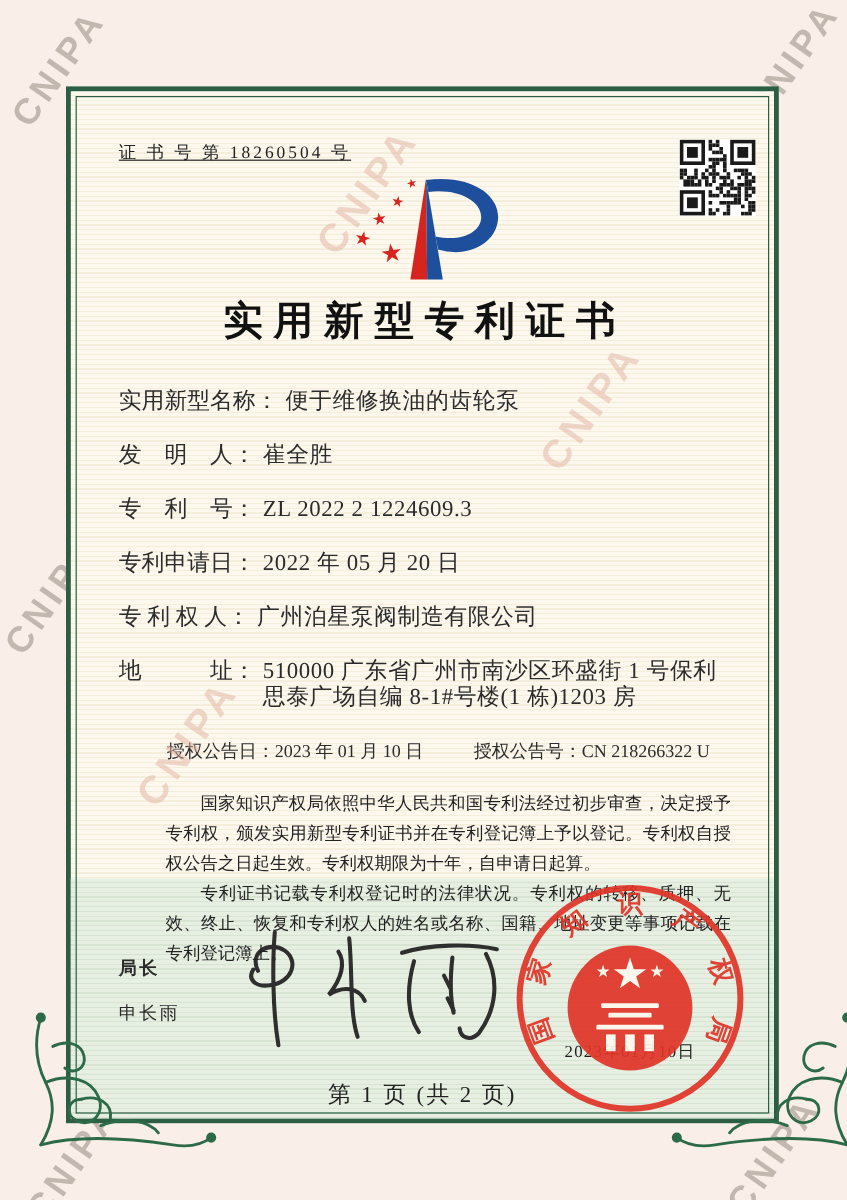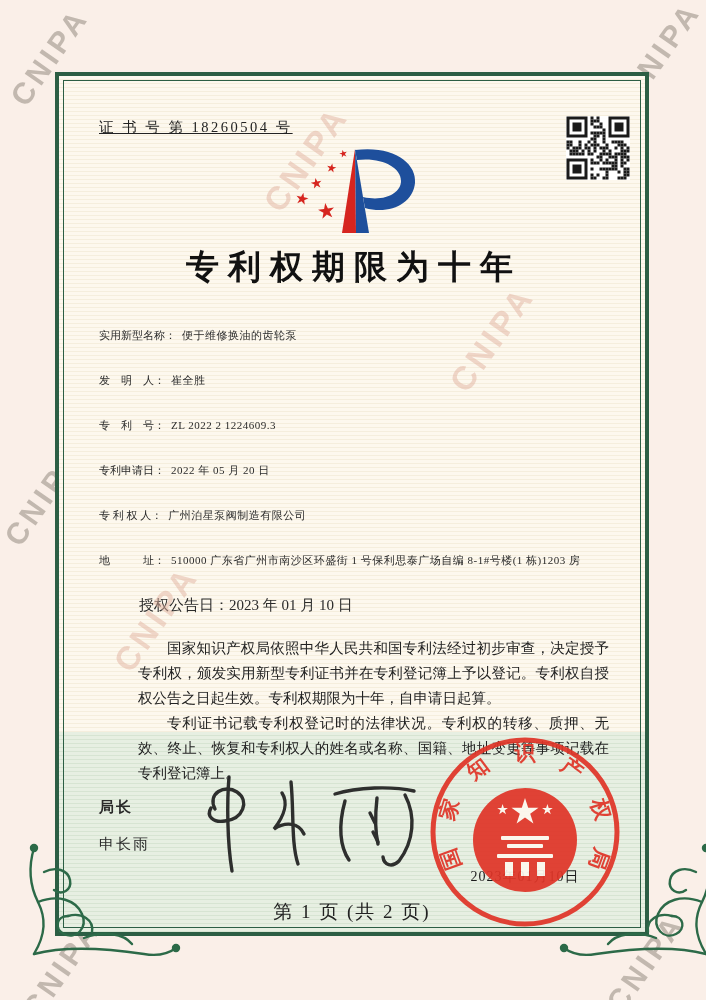--- a/index.html
+++ b/index.html
@@ -22,21 +22,21 @@
   .band{position:absolute;left:0;right:0;bottom:0;height:200px;
         background:repeating-linear-gradient(180deg,#e7efe2 0px,#e7efe2 3px,#d7e4d2 3px,#d7e4d2 4px);z-index:0;}
   .inner{position:absolute;inset:0;padding:0 36px 0 40px;box-sizing:border-box;z-index:2;}
   
   .cert-no{margin-top:42px;font-size:14.5px;letter-spacing:2.5px;color:#222;text-decoration:underline;}
   .logo{position:relative;width:150px;height:96px;margin:4px auto 0 auto;}
   .logo .star{position:absolute;color:#d6251f;line-height:1;font-family:"DejaVu Sans",sans-serif;}
   .title{margin-top:8px;text-align:center;font-size:33px;font-weight:bold;
          letter-spacing:9px;color:#111;}
   
-  .fields{margin-top:34px;font-size:11px;}
+  .fields{margin-top:34px;font-size:19px;}
   .frow{display:flex;align-items:flex-start;line-height:22px;margin-bottom:23px;}
   .frow .lab{white-space:pre;flex:0 0 auto;}
   .frow .val{margin-left:6px;flex:1 1 auto;letter-spacing:.5px;}
   .grant-row{display:flex;font-size:15px;line-height:22px;margin-top:2px;margin-left:40px;}
   .grant-row .pair2{margin-left:42px;}
   
   .body-text{margin-top:20px;font-size:14.5px;line-height:25px;text-align:justify;color:#222;margin-left:39px;}
   .body-text p{margin:0;text-indent:2em;}
   
   .director{position:absolute;left:40px;top:722px;font-size:15px;z-index:4;}
@@ -229,21 +229,21 @@
           <polygon points="76,8 63,92 77,92" fill="#d6251f"></polygon>
           <polygon points="76,8 77,92 90,92" fill="#1e4f9c"></polygon>
         </svg>
         <span class="star" style="left:60px;top:8px;font-size:10px;transform:rotate(-14deg);">★</span>
         <span class="star" style="left:47px;top:21px;font-size:12px;transform:rotate(10deg);">★</span>
         <span class="star" style="left:31px;top:35px;font-size:14px;transform:rotate(-10deg);">★</span>
         <span class="star" style="left:16px;top:50px;font-size:16px;transform:rotate(12deg);">★</span>
         <span class="star" style="left:38px;top:60px;font-size:21px;transform:rotate(-8deg);">★</span>
       </div>
 
-      <div class="title">专利权期限为十年</div>
+      <div class="title">实用新型专利证书</div>
 
       <div class="fields" id="fields">
         <div class="frow">
           <span class="lab">实用新型名称：</span>
           <span class="val">便于维修换油的齿轮泵</span>
         </div>
 
         <div class="frow">
           <span class="lab">发　明　人：</span>
           <span class="val">崔全胜</span>
@@ -266,20 +266,23 @@
 
         <div class="frow">
           <span class="lab">地　　　址：</span>
           <span class="val">510000 广东省广州市南沙区环盛街 1 号保利思泰广场自编 8-1#号楼(1 栋)1203 房</span>
         </div>
       </div>
 
       <div class="grant-row">
         <span class="pair1">
           <span>授权公告日：</span><span>2023 年 01 月 10 日</span>
+        </span>
+        <span class="pair2">
+          <span>授权公告号：</span><span>CN 218266322 U</span>
         </span>
       </div>
 
       <div class="body-text">
         <p>国家知识产权局依照中华人民共和国专利法经过初步审查，决定授予专利权，颁发实用新型专利证书并在专利登记簿上予以登记。专利权自授权公告之日起生效。专利权期限为十年，自申请日起算。</p>
         <p>专利证书记载专利权登记时的法律状况。专利权的转移、质押、无效、终止、恢复和专利权人的姓名或名称、国籍、地址变更等事项记载在专利登记簿上。</p>
       </div>
     </div>
 
     <div class="director">

